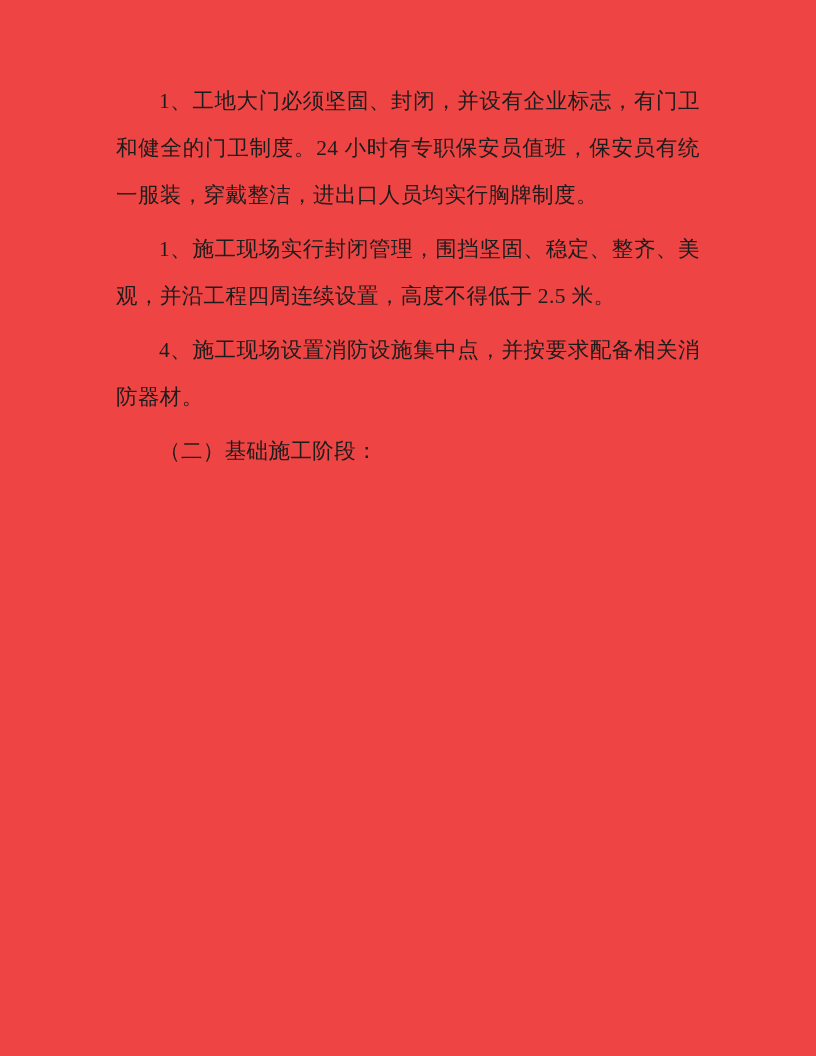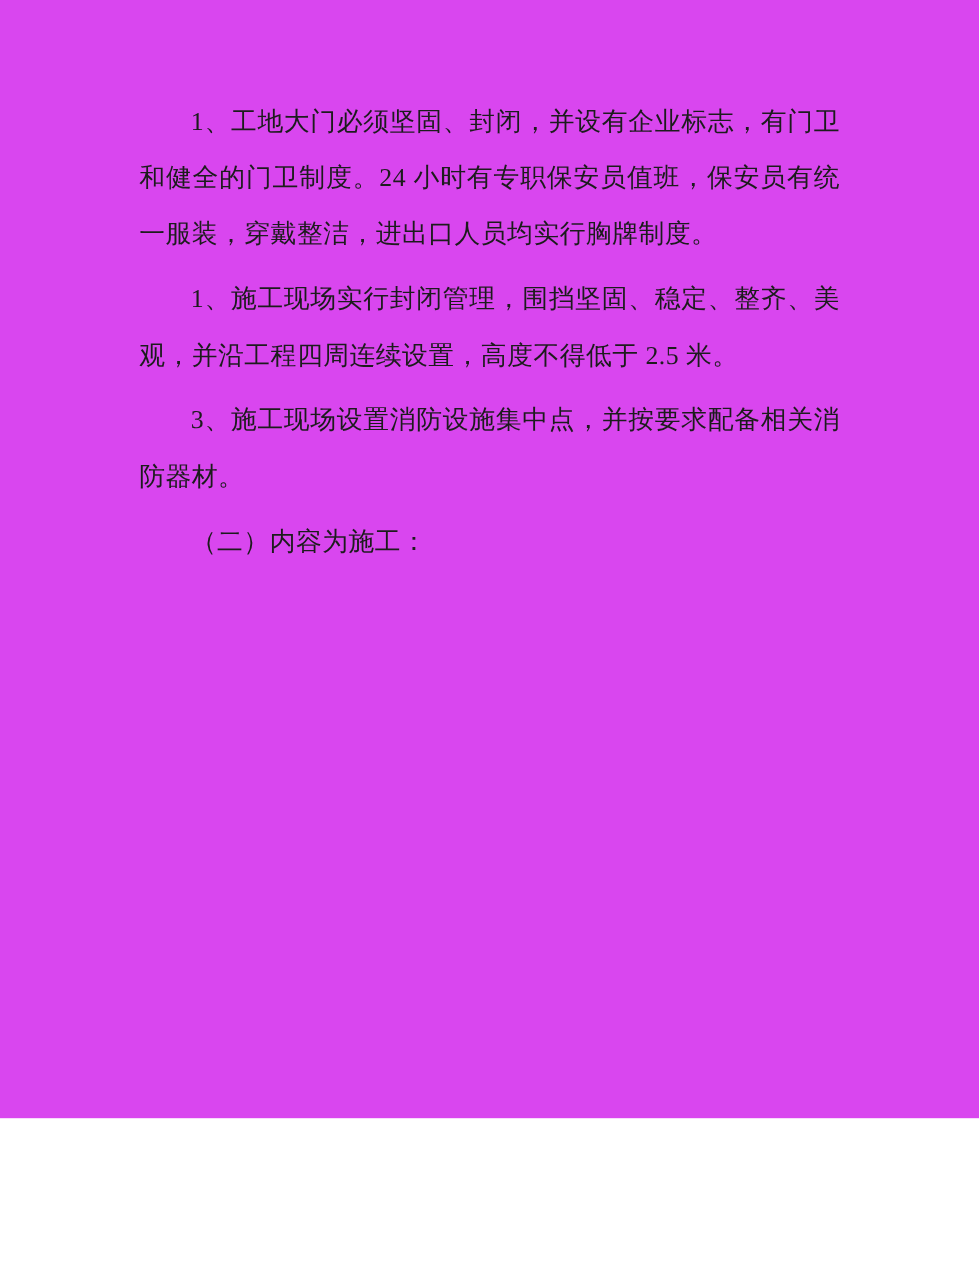--- a/index.html
+++ b/index.html
@@ -6,22 +6,22 @@
     margin: 0;
     padding: 0;
     background: #ffffff;
   }
   body {
     font-family: "Liberation Serif", "DejaVu Serif", serif;
   }
   .page {
     position: relative;
     width: 816px;
-    height: 932px;
-    background: #d946ef;
+    height: 1056px;
+    background: #ef4444;
     overflow: hidden;
     box-sizing: border-box;
   }
   .doc-body {
     position: absolute;
     left: 116px;
     top: 78px;
     width: 584px;
   }
   .para {
@@ -44,19 +44,19 @@
 
 <div class="page">
   <div class="doc-body">
 
     <p class="para">1、工地大门必须坚固、封闭，并设有企业标志，有门卫和健全的门卫制度。24 小时有专职保安员值班，保安员有统一服装，穿戴整洁，进出口人员均实行胸牌制度。</p>
 
     <p class="para">1、施工现场实行封闭管理，围挡坚固、稳定、整齐、美观，并沿工程四周连续设置，高度不得低于 2.5 米。</p>
 
 
 
-    <p class="para">3、施工现场设置消防设施集中点，并按要求配备相关消防器材。</p>
+    <p class="para">4、施工现场设置消防设施集中点，并按要求配备相关消防器材。</p>
 
-    <p class="para heading">（二）内容为施工：</p>
+    <p class="para heading">（二）基础施工阶段：</p>
 
 
   </div>
 </div>
 
 </body></html>

